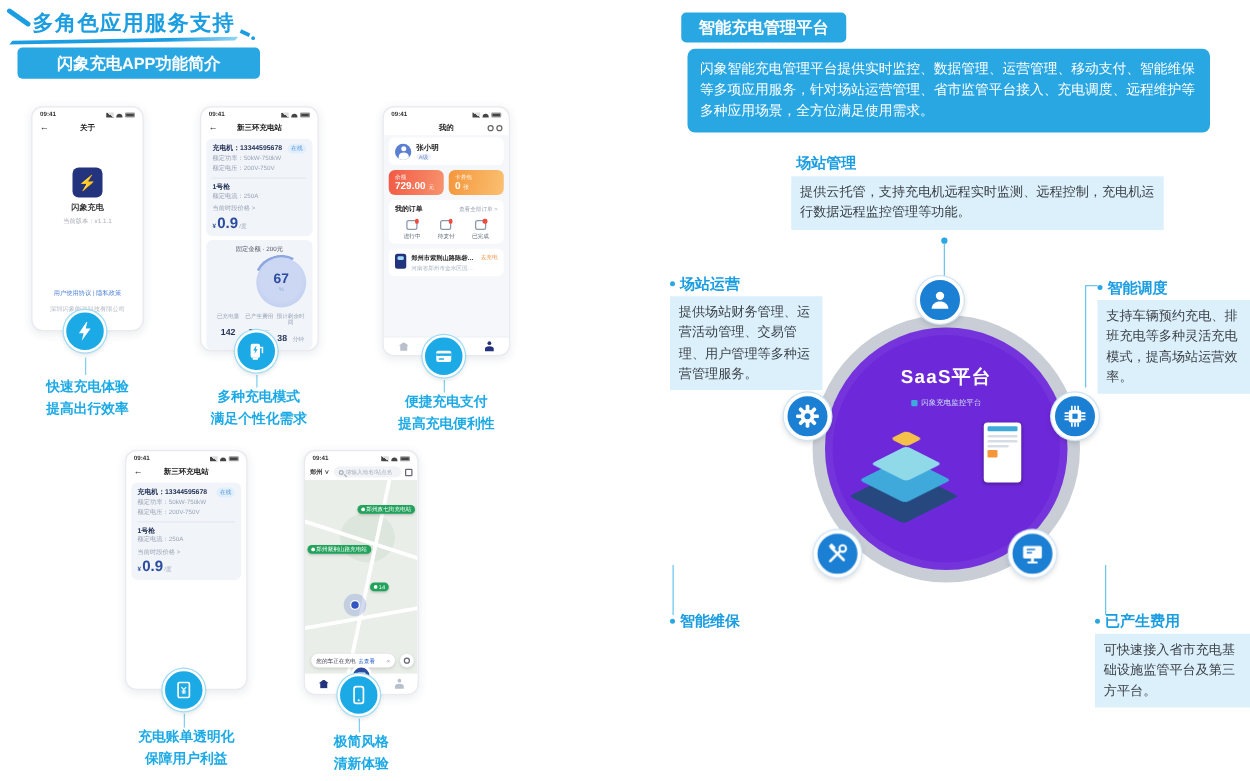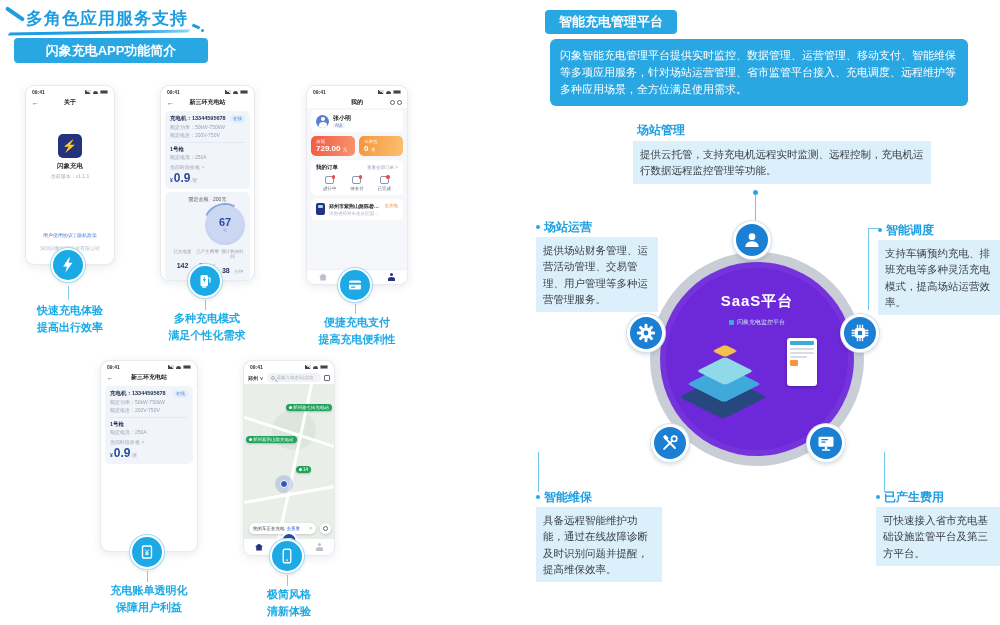--- a/index.html
+++ b/index.html
@@ -465,21 +465,20 @@
   <div class="feat-label bullet" style="left:536px;top:219px;">场站运营</div>
   <div class="feat-box" style="left:536px;top:237px;width:122px;">提供场站财务管理、运营活动管理、交易管理、用户管理等多种运营管理服务。</div>
 
   <div class="conn-v" style="left:868px;top:228px;height:82px;"></div>
   <div class="conn-h" style="left:868px;top:228px;width:10px;"></div>
   <div class="feat-label bullet" style="left:878px;top:222px;">智能调度</div>
   <div class="feat-box" style="left:878px;top:240px;width:122px;">支持车辆预约充电、排班充电等多种灵活充电模式，提高场站运营效率。</div>
 
   <div class="conn-v" style="left:538px;top:452px;height:40px;"></div>
   <div class="feat-label bullet" style="left:536px;top:489px;">智能维保</div>
-  <div class="feat-box" style="left:536px;top:507px;width:126px;">具备远程智能维护功能，通过在线故障诊断及时识别问题并提醒，提高维保效率。</div>
 
   <div class="conn-v" style="left:884px;top:452px;height:40px;"></div>
   <div class="feat-label bullet" style="left:876px;top:489px;">已产生费用</div>
   <div class="feat-box" style="left:876px;top:507px;width:124px;">可快速接入省市充电基础设施监管平台及第三方平台。</div>
 
   <div class="gray-ring"></div>
   <div class="saas-circle">
     <div class="saas-title">SaaS平台</div>
     <div class="saas-logo">闪象充电监控平台</div>
     <div>

